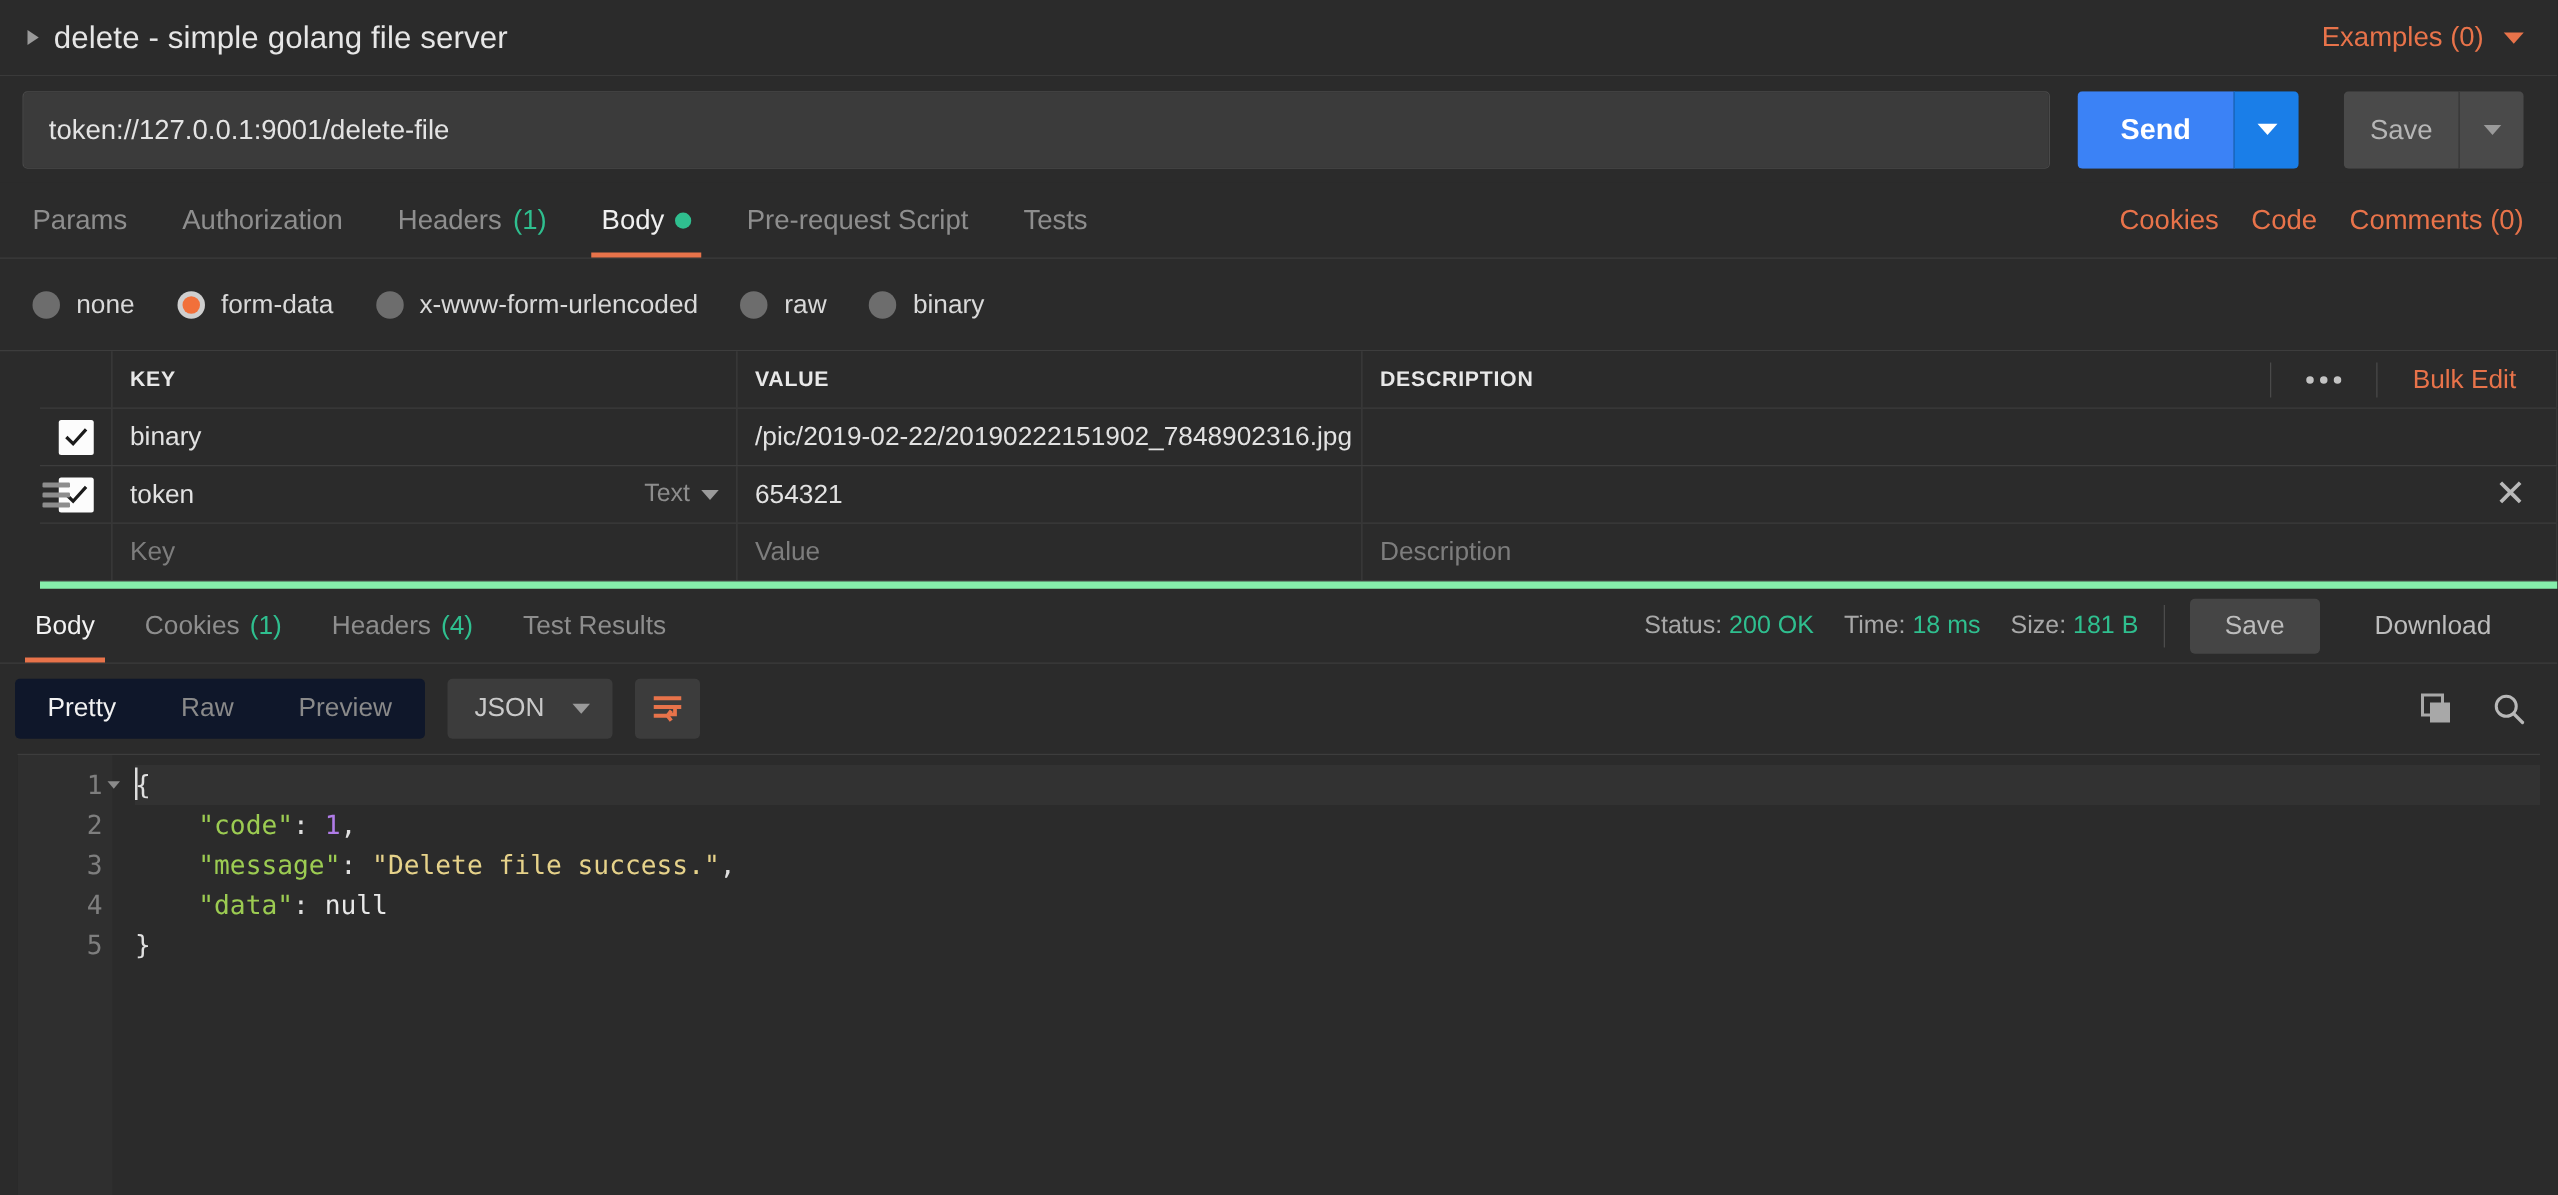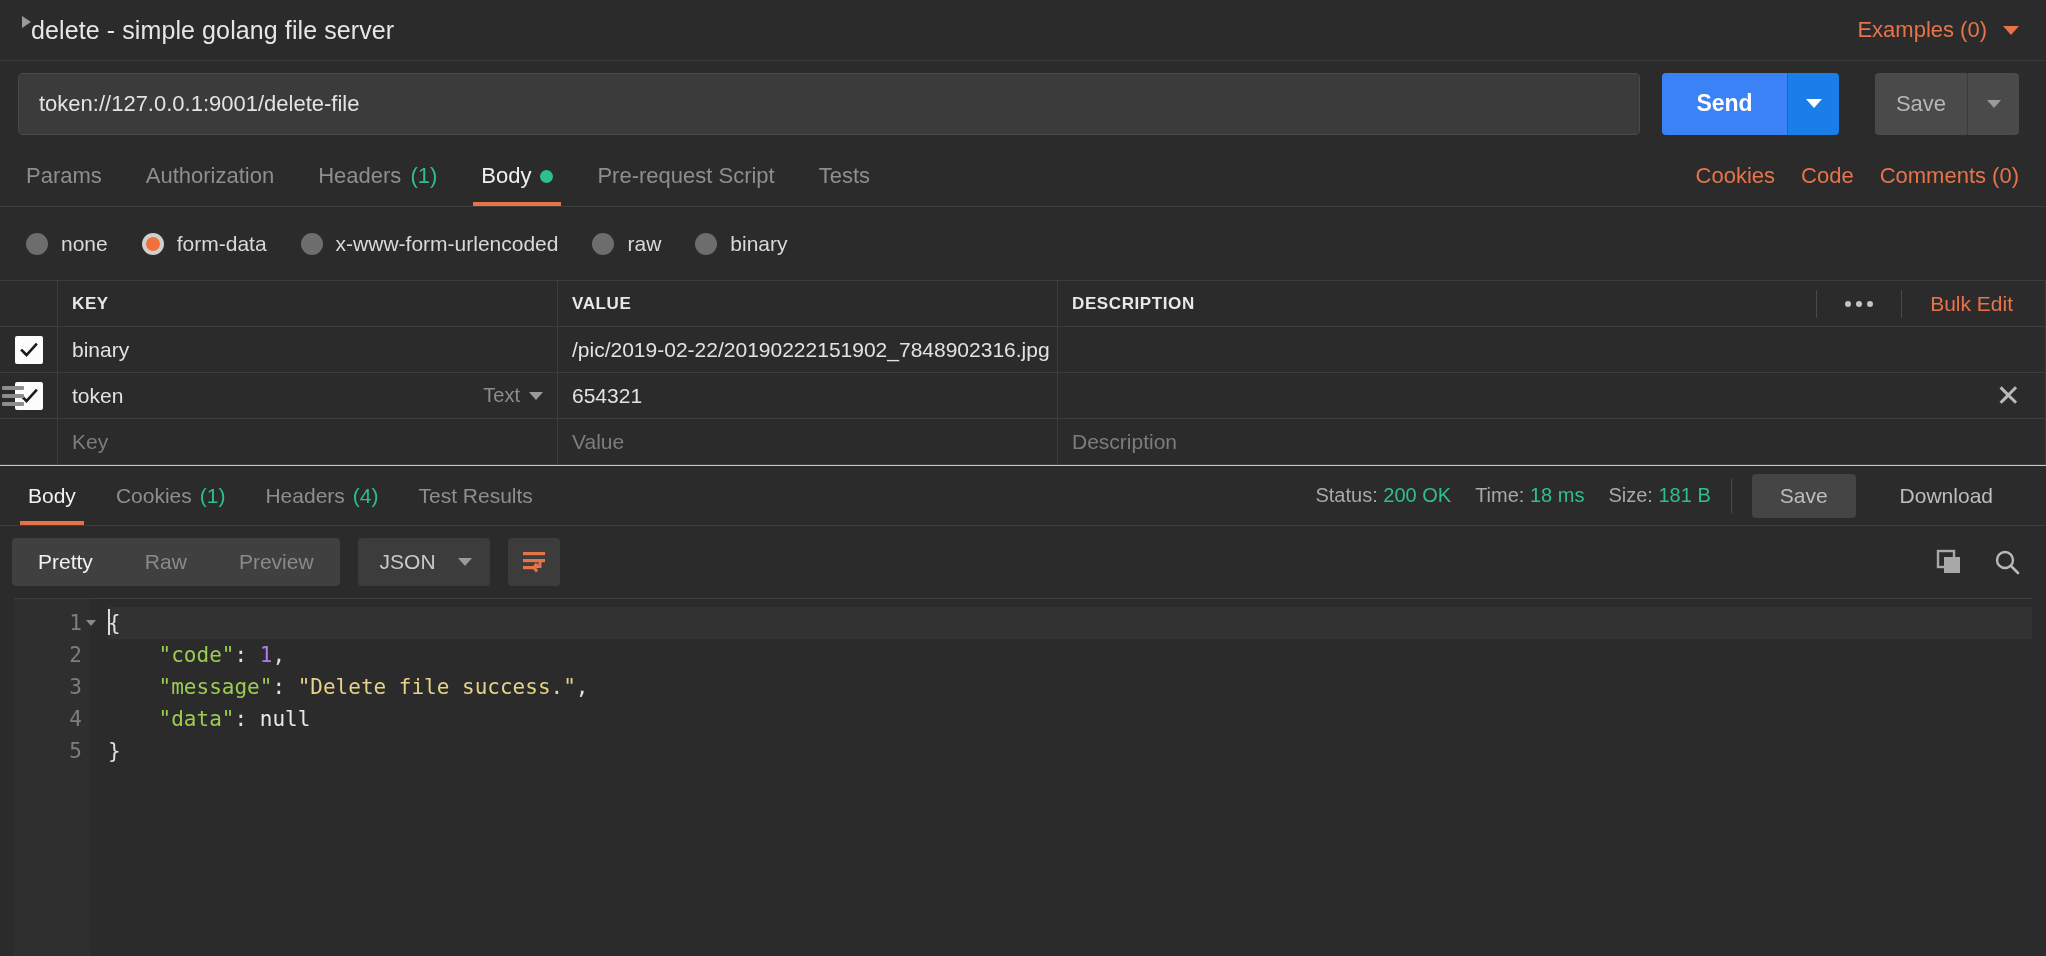--- a/index.html
+++ b/index.html
@@ -13,21 +13,21 @@
   .app { width: 2046px; height: 956px; display: flex; flex-direction: column; position: relative; }
 
   
   .titlebar {
     height: 61px; flex: 0 0 61px;
     display: flex; align-items: center;
     padding: 0 27px 0 22px;
     background: #2b2b2b;
     border-bottom: 1px solid #3a3a3a;
   }
-  .title-wrap { display: flex; align-items: flex-start; }
+  .title-wrap { display: flex; align-items: center; gap: 12px; }
   .caret-right {
     width: 0; height: 0;
     border-left: 9px solid #9a9a9a;
     border-top: 6px solid transparent;
     border-bottom: 6px solid transparent;
   }
   .req-title { font-size: 25px; color: #e6e6e6; letter-spacing: .1px; }
   .spacer { flex: 1 1 auto; }
   .examples { display: flex; align-items: center; gap: 16px; color: #e8734a; font-size: 22px; cursor: pointer; }
   .caret-down {
@@ -127,21 +127,21 @@
   }
   .radio-item { display: flex; align-items: center; gap: 13px; font-size: 21px; color: #d9d9d9; cursor: pointer; }
   .radio { width: 22px; height: 22px; border-radius: 50%; background: #6d6d6d; position: relative; flex: 0 0 22px; }
   .radio.on { background: #cfcfcf; }
   .radio.on::after {
     content: ""; position: absolute; left: 4px; top: 4px; width: 14px; height: 14px;
     border-radius: 50%; background: #f2703a;
   }
 
   
-  .kvtable { flex: 0 0 auto; border-bottom: 1px solid #86efac; }
+  .kvtable { flex: 0 0 auto; border-bottom: 6px solid #86efac; margin-left: 32px; }
   .kvrow { display: flex; align-items: stretch; height: 46px; border-bottom: 1px solid #3d3d3d; }
   .kvrow.header { height: 46px; background: #2b2b2b; }
   .kvrow .cb-cell {
     width: 58px; flex: 0 0 58px; display: flex; align-items: center; justify-content: center;
     border-right: 1px solid #3d3d3d; position: relative;
   }
   .kvrow .cell {
     display: flex; align-items: center;
     padding: 0 14px; border-right: 1px solid #3d3d3d;
     font-size: 21px; color: #e2e2e2; overflow: hidden; white-space: nowrap;
@@ -201,21 +201,21 @@
   }
   .sm-btn + .sm-btn { margin-left: 16px; }
   .sm-btn.plain { background: transparent; }
 
   
   .prettybar {
     height: 72px; flex: 0 0 72px;
     display: flex; align-items: center;
     padding: 0 24px 0 12px; gap: 18px;
   }
-  .seg { display: flex; align-items: stretch; background: #404040; border-radius: 4px; height: 48px; text-align: right; }
+  .seg { display: flex; align-items: stretch; background: #0f172a; border-radius: 4px; height: 48px; text-align: right; }
   .seg div { display: flex; align-items: center; padding: 0 26px; font-size: 21px; color: #8a8a8a; cursor: pointer; }
   .seg div.active { color: #f2f2f2; }
   .fmt-sel {
     display: flex; align-items: center; gap: 22px;
     height: 48px; padding: 0 18px 0 22px; background: #3c3c3c; border-radius: 4px;
     font-size: 21px; color: #c9c9c9; cursor: pointer;
   }
   .wrap-btn {
     width: 52px; height: 48px; background: #3c3c3c; border-radius: 4px;
     display: flex; align-items: center; justify-content: center; cursor: pointer;

